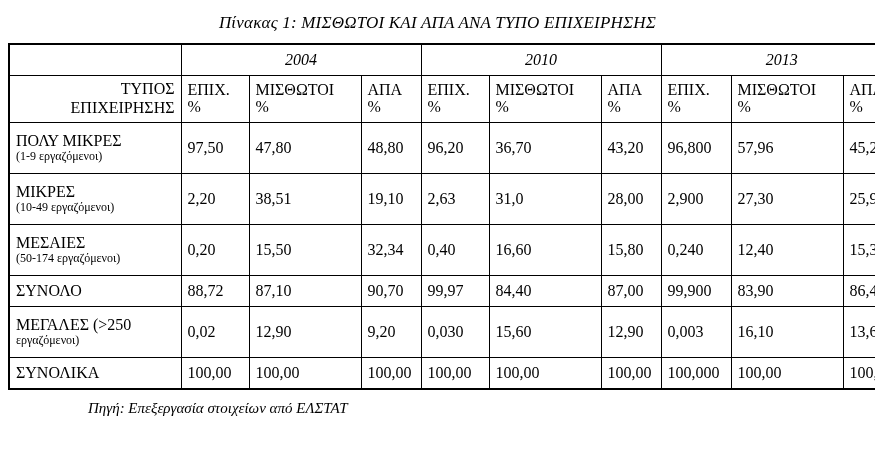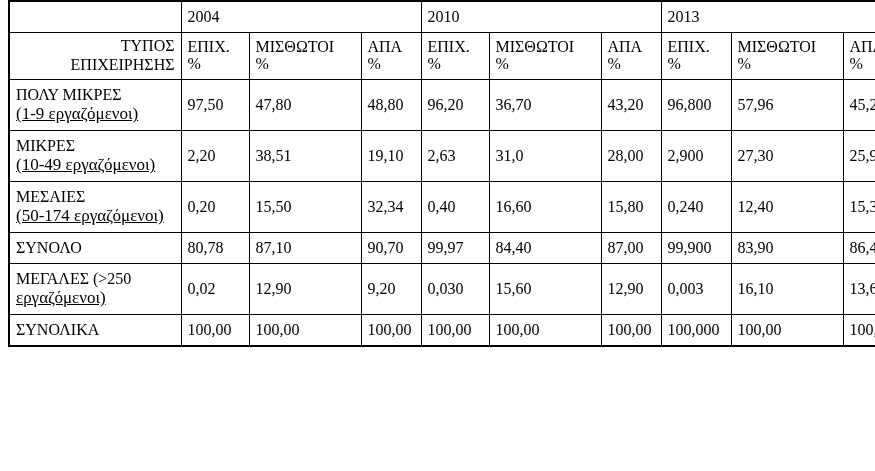--- a/index.html
+++ b/index.html
@@ -43,22 +43,24 @@
     padding: 2px 6px;
     font-size: 16px;
     font-weight: normal;
     vertical-align: middle;
   }
   
   table.data {
     border: 2px solid #000;
   }
   .yr-head td {
+    text-align: center;
     font-size: 17px;
     height: 26px;
+    font-style: italic;
   }
   .sub-head td {
     text-align: left;
     font-size: 16px;
     line-height: 1.05;
     height: 40px;
   }
   .sub-head td.first {
     text-align: right;
     vertical-align: top;
@@ -71,22 +73,21 @@
     padding-top: 5px;
     padding-bottom: 5px;
     margin-top: 7px;
   }
   .rowlabel .l1 {
     display: block;
     font-size: 16px;
   }
   .rowlabel .l2 {
     display: block;
-    font-size: 17px;
-    text-decoration: underline;
+    font-size: 12px;
   }
   td.num {
     text-align: left;
     padding-right: 10px;
   }
   tr.tall td { height: 46px; }
   tr.short td { height: 26px; }
   .wrapnum {
     word-break: break-all;
   }
@@ -94,20 +95,21 @@
     font-style: italic;
     font-size: 15px;
     padding: 10px 0 0 88px;
   }
 </style>
 </head>
 <body>
 
 <div class="page">
 
+  <div class="caption">Πίνακας 1: ΜΙΣΘΩΤΟΙ ΚΑΙ ΑΠΑ ΑΝΑ ΤΥΠΟ ΕΠΙΧΕΙΡΗΣΗΣ</div>
 
   <div class="table-wrap">
     <table class="data">
       <colgroup>
         <col style="width:172px">
         <col style="width:68px">
         <col style="width:112px">
         <col style="width:60px">
         <col style="width:68px">
         <col style="width:112px">
@@ -214,21 +216,21 @@
           <td class="num">15,80</td>
           <td class="num">0,240</td>
           <td class="num">12,40</td>
           <td class="num">15,30</td>
         </tr>
 
         <tr class="short">
           <td class="rowlabel">
             <span class="l1">ΣΥΝΟΛΟ</span>
           </td>
-          <td class="num">80,78</td>
+          <td class="num">88,72</td>
           <td class="num">87,10</td>
           <td class="num">90,70</td>
           <td class="num">99,97</td>
           <td class="num">84,40</td>
           <td class="num">87,00</td>
           <td class="num">99,900</td>
           <td class="num">83,90</td>
           <td class="num">86,40</td>
         </tr>
 
@@ -259,14 +261,15 @@
           <td class="num">100,00</td>
           <td class="num">100,00</td>
           <td class="num">100,000</td>
           <td class="num">100,00</td>
           <td class="num">100,00</td>
         </tr>
       </tbody>
     </table>
   </div>
 
+  <div class="source">Πηγή: Επεξεργασία στοιχείων από ΕΛΣΤΑΤ</div>
 
 </div>
 
 </body></html>

